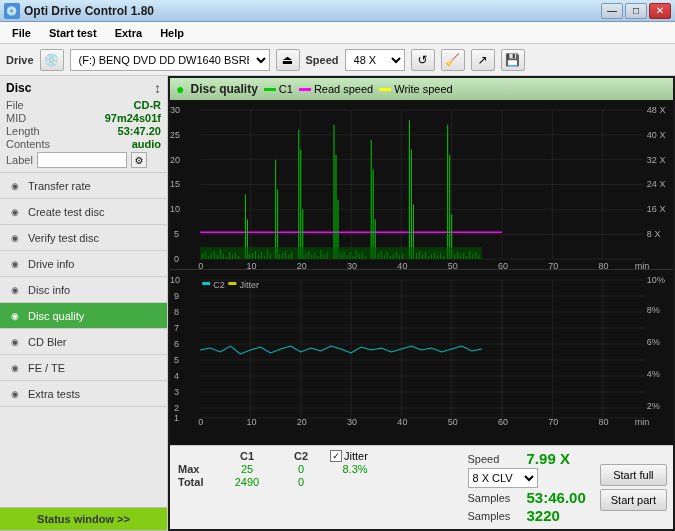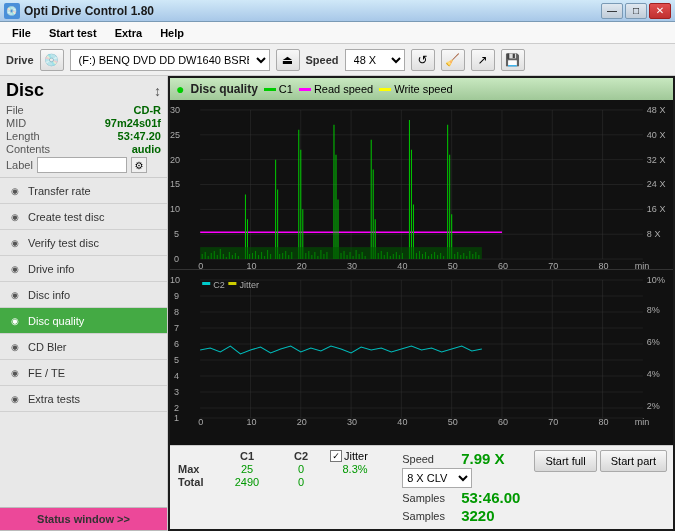--- a/index.html
+++ b/index.html
@@ -90,21 +90,21 @@
       background: #e8e8e8;
       padding: 4px 6px;
       border-bottom: 1px solid #ccc;
     }
     .disc-header {
       display: flex;
       align-items: center;
       justify-content: space-between;
       margin-bottom: 3px;
     }
-    .disc-title { font-weight: bold; font-size: 18px; }
+    .disc-title { font-weight: bold; font-size: 12px; }
     .disc-arrow { font-size: 14px; cursor: pointer; color: #555; }
     .disc-row { display: flex; justify-content: space-between; margin-bottom: 1px; }
     .disc-key { color: #555; font-size: 11px; }
     .disc-val { color: #006600; font-size: 11px; font-weight: bold; }
     .label-row { display: flex; align-items: center; gap: 4px; margin-top: 2px; }
     .label-input { height: 16px; width: 90px; border: 1px solid #aaa; font-size: 10px; padding: 0 2px; }
     .label-icon-btn { width: 16px; height: 16px; border: 1px solid #aaa; background: #f0f0f0; cursor: pointer; display: flex; align-items: center; justify-content: center; font-size: 10px; }
 
     
     .nav-btn {
@@ -122,21 +122,21 @@
     .nav-btn .nav-icon { width: 14px; height: 14px; border-radius: 50%; display: flex; align-items: center; justify-content: center; font-size: 9px; }
     .nav-btn.active .nav-icon { color: white; }
     .nav-btn:not(.active) .nav-icon { color: #555; }
 
     
     .status-window-btn {
       height: 24px;
       display: flex;
       align-items: center;
       justify-content: center;
-      background: #ec4899;
+      background: #84cc16;
       border-top: 1px solid #bbb;
       border-bottom: 1px solid #bbb;
       cursor: pointer;
       font-size: 11px;
       font-weight: bold;
       margin-top: auto;
       color: #333;
     }
 
     
@@ -200,21 +200,21 @@
     .stats-header { font-size: 11px; font-weight: bold; color: #333; min-width: 40px; }
     .stats-col-header { font-size: 11px; font-weight: bold; color: #333; min-width: 50px; text-align: center; }
     .stats-val-green { color: #009900; font-size: 11px; min-width: 50px; text-align: center; }
     .stats-jitter-header { display: flex; align-items: center; gap: 2px; }
     .checkbox { width: 12px; height: 12px; border: 1px solid #777; background: white; display: flex; align-items: center; justify-content: center; font-size: 9px; }
     .speed-info { padding: 4px 8px; }
     .speed-row { display: flex; align-items: center; gap: 4px; margin-bottom: 1px; }
     .speed-label { font-size: 11px; color: #333; min-width: 55px; }
     .speed-val { color: #009900; font-size: 15px; font-weight: bold; }
     .clv-select { height: 20px; border: 1px solid #aaa; background: white; font-size: 11px; width: 70px; }
-    .action-btns { display: flex; flex-direction: row; gap: 3px; padding: 4px 6px; justify-content: center; }
+    .action-btns { display: flex; flex-direction: column; gap: 3px; padding: 4px 6px; justify-content: center; }
     .action-btn {
       height: 22px; background: linear-gradient(to bottom, #f8f8f8, #d8d8d8);
       border: 1px solid #aaa; border-radius: 2px; cursor: pointer; font-size: 11px;
       padding: 0 10px; white-space: nowrap;
     }
 
     
     .grid-line { stroke: #333; stroke-width: 0.5; }
     .axis-label { fill: #aaa; font-size: 9px; }
     .y-axis-label-right { fill: #aaa; font-size: 9px; }

